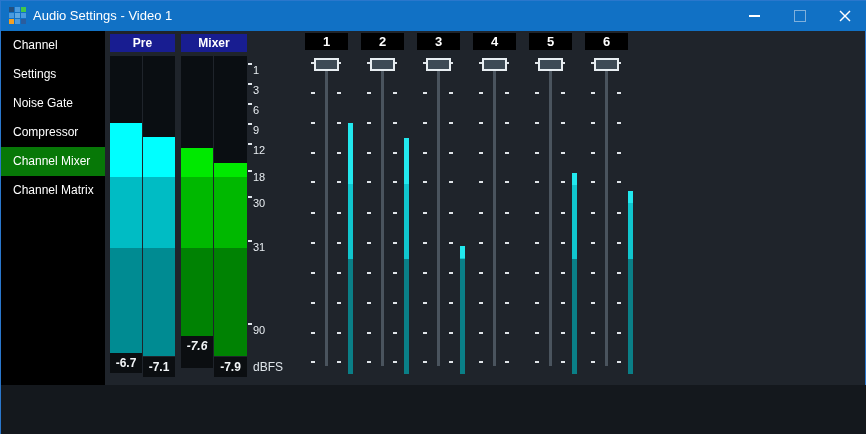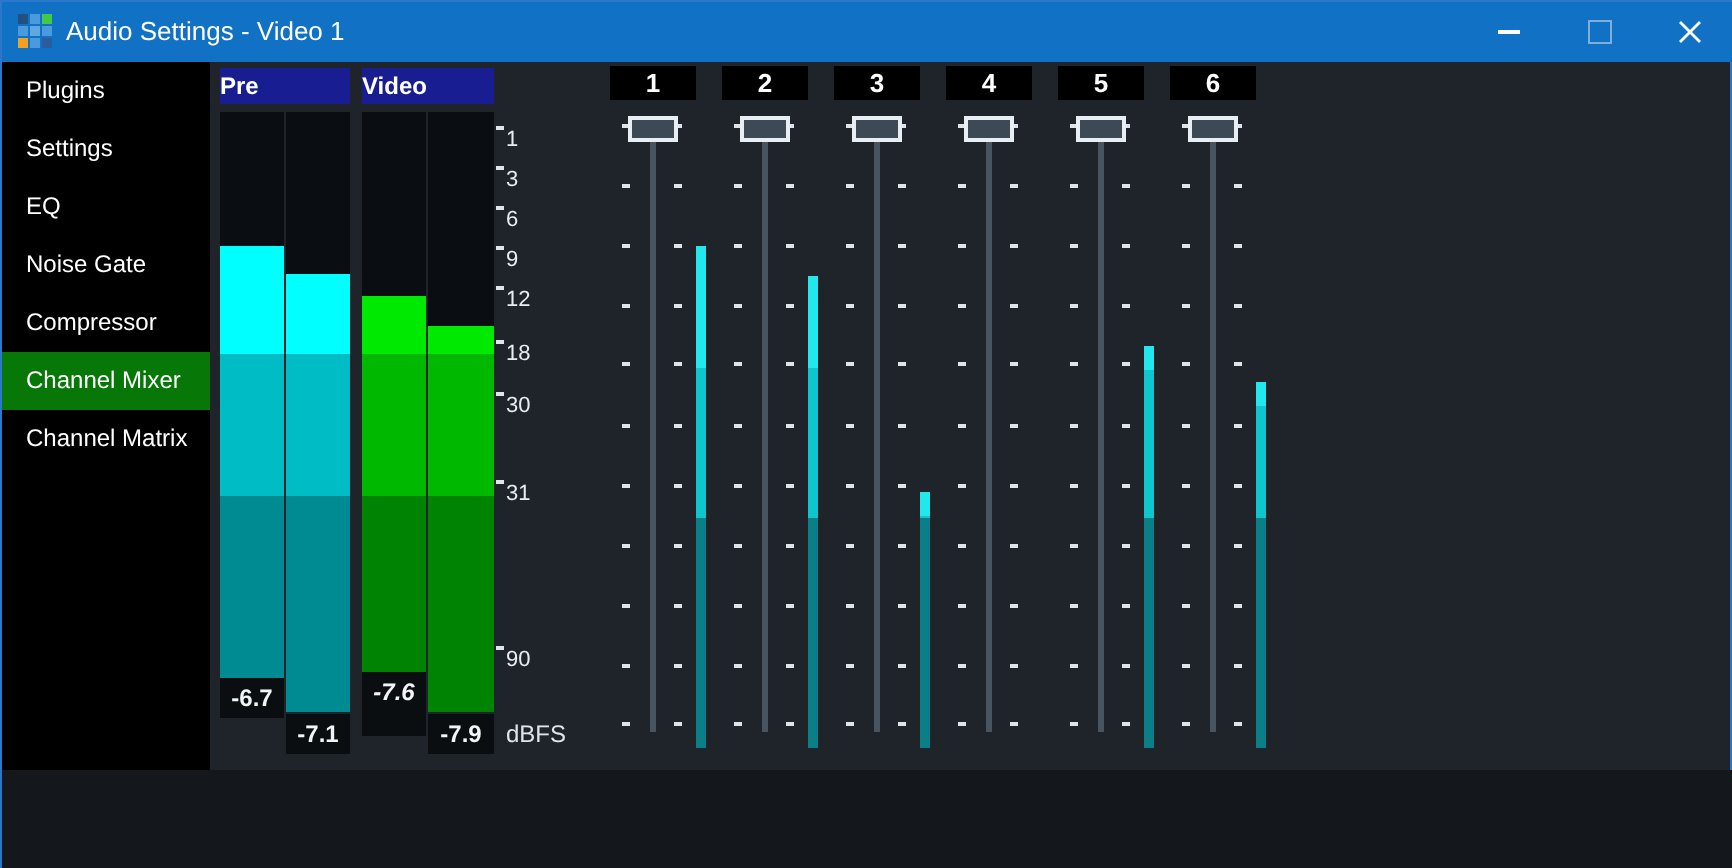--- a/index.html
+++ b/index.html
@@ -18,21 +18,21 @@
   .tb-btn.min{right:90px;} .tb-btn.max{right:45px;} .tb-btn.cls{right:0;}
   .min-glyph{display:block;width:11px;height:2px;background:#ffffff;}
   .max-glyph{display:block;width:10px;height:10px;border:1px solid #6fa0d800;border-color:#7fb0dc;}
   .sidebar{position:absolute;left:0;top:30px;width:104px;height:354px;background:#000000;}
   .side-item{height:29px;line-height:29px;padding-left:12px;color:#ffffff;font-size:12px;
              cursor:pointer;}
   .side-item.sel{background:#077807;}
   .layer{position:absolute;left:0;top:0;width:866px;height:434px;}
   .footer{position:absolute;left:0;top:384px;width:866px;height:49px;background:#14181d;}
   .grp-head{position:absolute;height:18px;line-height:18px;background:#181d91;color:#ffffff;
-            font-size:12px;font-weight:bold;text-align:left;}
+            font-size:12px;font-weight:bold;text-align:center;}
   .m-col{position:absolute;background:#0a0e12;}
   .m-seg{position:absolute;}
   .m-read{position:absolute;background:#0b0e11;color:#f2f5f7;font-size:12px;font-weight:bold;
           text-align:center;}
   .scale-lab{position:absolute;color:#e8edf1;font-size:11px;line-height:14px;}
   .scale-tick{position:absolute;width:4px;height:2px;background:#dfe5ea;}
   .unit-lab{position:absolute;color:#dfe5ea;font-size:12px;line-height:20px;}
   .ch-head{position:absolute;height:17px;line-height:17px;background:#000000;color:#ffffff;
            font-size:13px;font-weight:bold;text-align:center;}
   .ch-track{position:absolute;width:3px;background:#4a545e;cursor:pointer;}
@@ -67,42 +67,41 @@
     </div>
     <div class="tb-btn cls">
       <svg width="12" height="12" viewBox="0 0 12 12">
         <line x1="1" y1="1" x2="11" y2="11" stroke="#ffffff" stroke-width="1.4"></line>
         <line x1="11" y1="1" x2="1" y2="11" stroke="#ffffff" stroke-width="1.4"></line>
       </svg>
     </div>
   </div>
 
   <div class="sidebar" id="sidebar">
-      <div class="side-item">Plugins</div>
+      <div class="side-item">Channel</div>
       <div class="side-item">Settings</div>
-      <div class="side-item">EQ</div>
       <div class="side-item">Noise Gate</div>
       <div class="side-item">Compressor</div>
       <div class="side-item sel" style="background: rgb(7, 120, 7);">Channel Mixer</div>
       <div class="side-item">Channel Matrix</div>
     </div>
 
   <div class="layer" id="meterLayer">
       <div class="grp-head" style="left: 109px; top: 33px; width: 65px;">Pre</div>
       <div class="m-col" style="left: 109px; top: 55px; width: 32px; height: 300px;"></div>
       <div class="m-seg" style="left: 109px; top: 122px; width: 32px; height: 54px; background: rgb(0, 255, 255);"></div>
       <div class="m-seg" style="left: 109px; top: 176px; width: 32px; height: 71px; background: rgb(0, 188, 196);"></div>
       <div class="m-seg" style="left: 109px; top: 247px; width: 32px; height: 108px; background: rgb(0, 139, 146);"></div>
-      <div class="m-read" style="left: 109px; top: 338px; width: 32px; height: 20px; line-height: 20px;">-6.7</div>
+      <div class="m-read" style="left: 109px; top: 352px; width: 32px; height: 20px; line-height: 20px;">-6.7</div>
       <div class="m-col" style="left: 142px; top: 55px; width: 32px; height: 300px;"></div>
       <div class="m-seg" style="left: 142px; top: 136px; width: 32px; height: 40px; background: rgb(0, 255, 255);"></div>
       <div class="m-seg" style="left: 142px; top: 176px; width: 32px; height: 71px; background: rgb(0, 188, 196);"></div>
       <div class="m-seg" style="left: 142px; top: 247px; width: 32px; height: 108px; background: rgb(0, 139, 146);"></div>
       <div class="m-read" style="left: 142px; top: 356px; width: 32px; height: 20px; line-height: 20px;">-7.1</div>
-      <div class="grp-head" style="left: 180px; top: 33px; width: 66px;">Video</div>
+      <div class="grp-head" style="left: 180px; top: 33px; width: 66px;">Mixer</div>
       <div class="m-col" style="left: 180px; top: 55px; width: 32px; height: 300px;"></div>
       <div class="m-seg" style="left: 180px; top: 147px; width: 32px; height: 29px; background: rgb(0, 233, 0);"></div>
       <div class="m-seg" style="left: 180px; top: 176px; width: 32px; height: 71px; background: rgb(0, 184, 0);"></div>
       <div class="m-seg" style="left: 180px; top: 247px; width: 32px; height: 108px; background: rgb(0, 130, 3);"></div>
       <div class="m-read" style="left: 180px; top: 335px; width: 32px; height: 32px; line-height: 20px; font-style: italic;">-7.6</div>
       <div class="m-col" style="left: 213px; top: 55px; width: 33px; height: 300px;"></div>
       <div class="m-seg" style="left: 213px; top: 162px; width: 33px; height: 14px; background: rgb(0, 233, 0);"></div>
       <div class="m-seg" style="left: 213px; top: 176px; width: 33px; height: 71px; background: rgb(0, 184, 0);"></div>
       <div class="m-seg" style="left: 213px; top: 247px; width: 33px; height: 108px; background: rgb(0, 130, 3);"></div>
       <div class="m-read" style="left: 213px; top: 356px; width: 33px; height: 20px; line-height: 20px;">-7.9</div>

